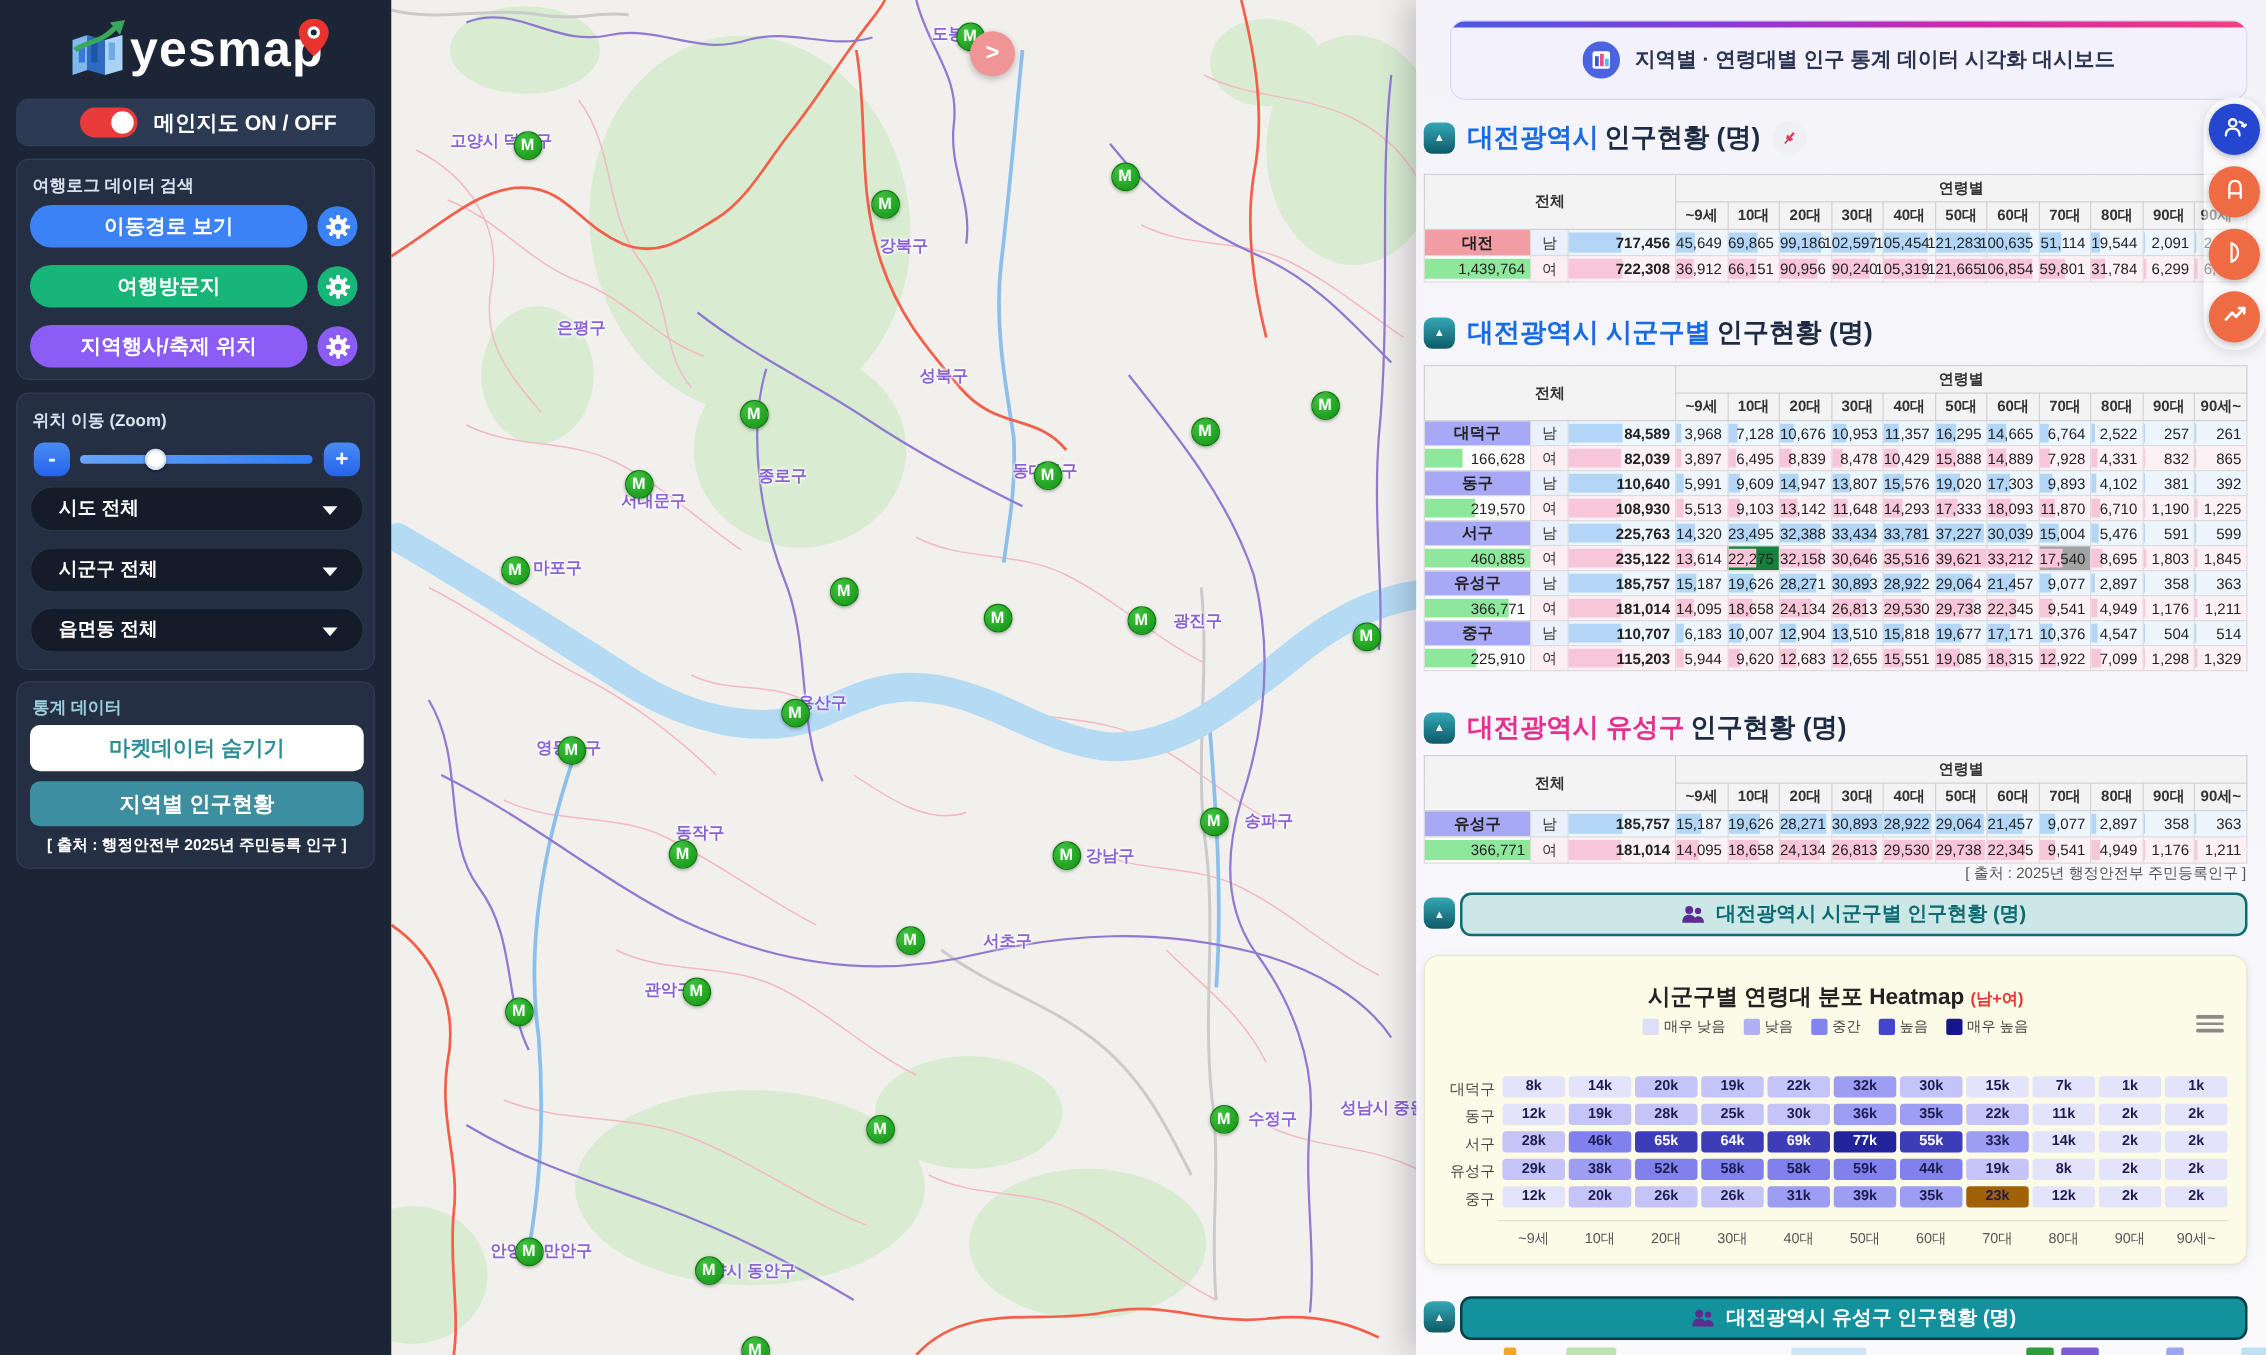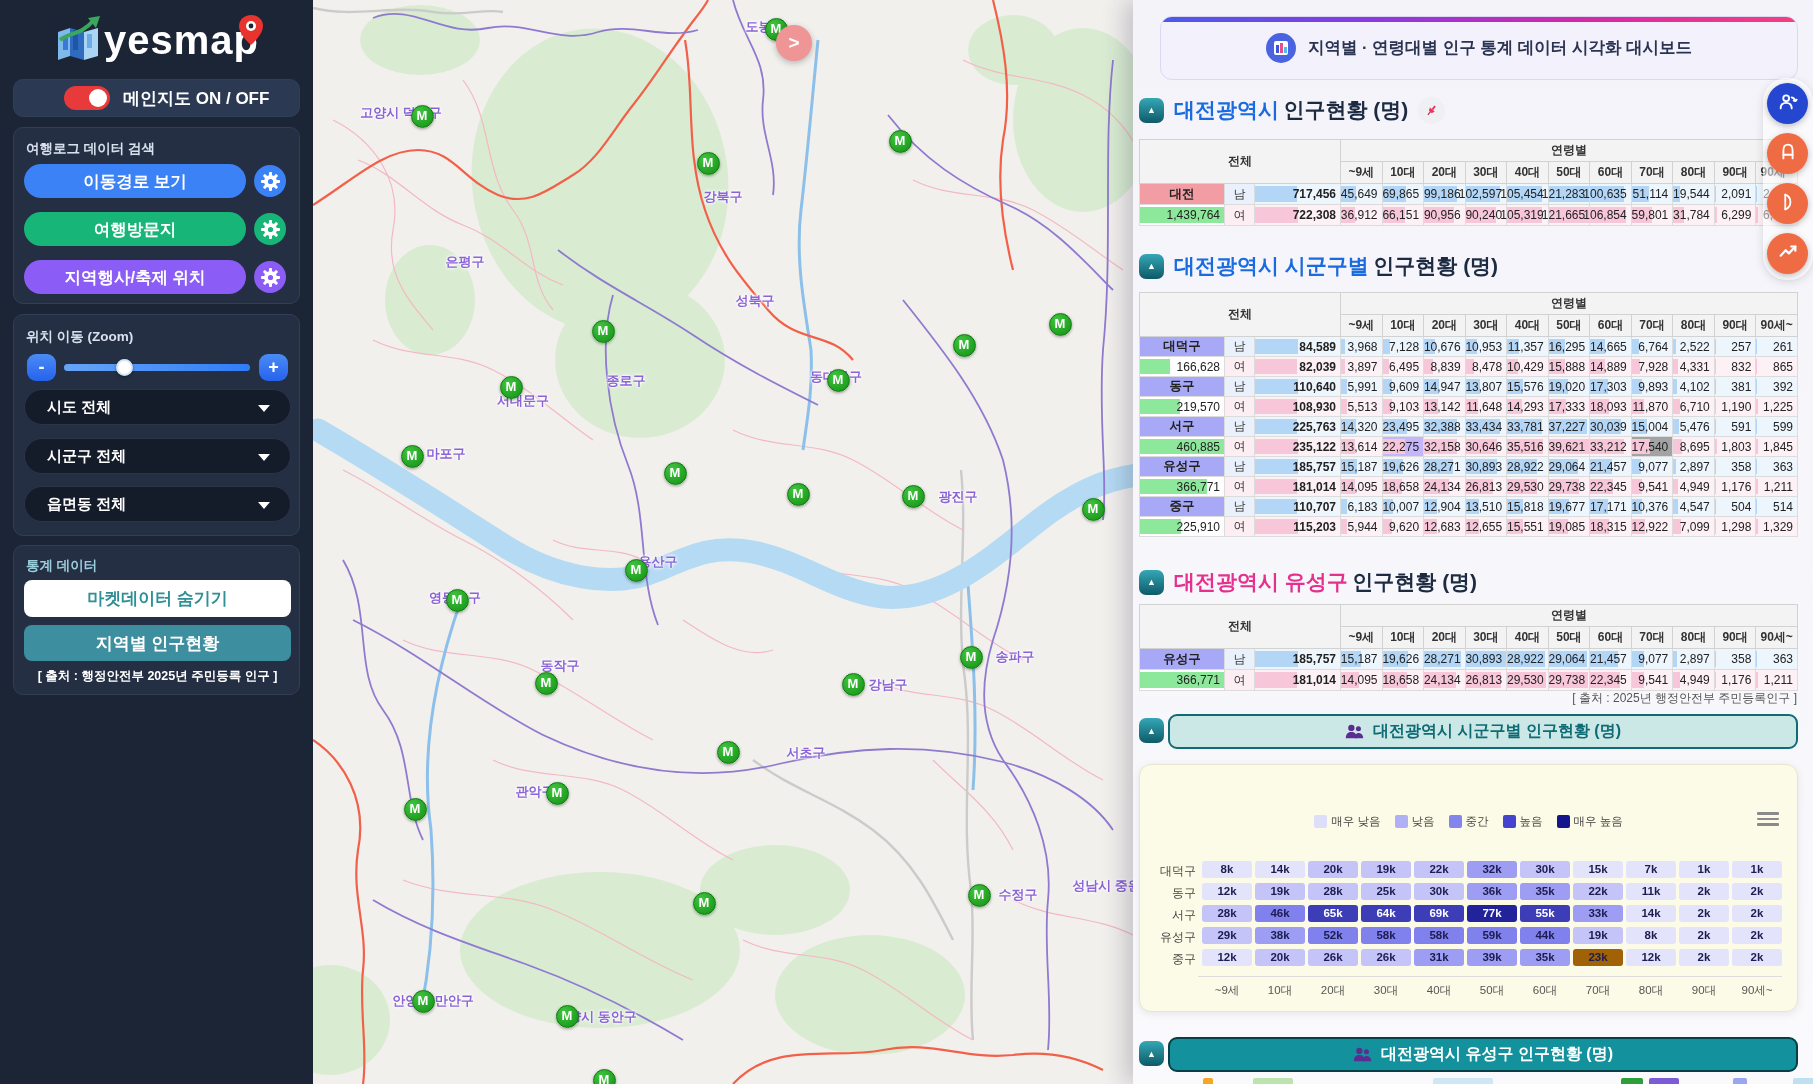--- a/index.html
+++ b/index.html
@@ -974,21 +974,21 @@
                   <div class="cellbar" style="width:51.0%;background:#f8c6d9"></div>
                   <span class="cellnum" style="font-weight:bold;">235,122</span>
                 </div>
               </td>
               <td style="background:#fdf1f6">
                 <div class="cellwrap">
                   <div class="cellbar" style="width:34.4%;background:#f8c6d9"></div>
                   <span class="cellnum" style="">13,614</span>
                 </div>
               </td>
-              <td style="background:#c4b5fd">
+              <td style="background:#15803d">
                 <div class="cellwrap">
                   <div class="cellbar" style="width:56.2%;background:#f8c6d9"></div>
                   <span class="cellnum" style="">22,275</span>
                 </div>
               </td>
               <td style="background:#fdf1f6">
                 <div class="cellwrap">
                   <div class="cellbar" style="width:81.2%;background:#f8c6d9"></div>
                   <span class="cellnum" style="">32,158</span>
                 </div>
@@ -1579,20 +1579,21 @@
           <svg width="19" height="15" viewBox="0 0 24 19">
             <circle cx="8" cy="5" r="4" fill="#5b2d91"></circle>
             <path d="M1,18 c0,-6 3,-8 7,-8 s7,2 7,8 z" fill="#5b2d91"></path>
             <circle cx="17" cy="6" r="3.2" fill="#5b2d91"></circle>
             <path d="M13,18 c0,-5 2,-6.5 4,-6.5 s6,1.5 6,6.5 z" fill="#5b2d91"></path>
           </svg>
           <span>대전광역시 유성구 인구현황 (명)</span>
         </div>
       </div>
     <div id="hm-card">
+      <div id="hm-title"><span>시군구별 연령대 분포 Heatmap</span> <span class="sub">(남+여)</span></div>
       <div id="hm-legend">
           <span class="lg-item"><span class="lg-sw" style="background:#dedefb"></span>매우 낮음</span>
           <span class="lg-item"><span class="lg-sw" style="background:#b0b0f6"></span>낮음</span>
           <span class="lg-item"><span class="lg-sw" style="background:#8484ee"></span>중간</span>
           <span class="lg-item"><span class="lg-sw" style="background:#4444cf"></span>높음</span>
           <span class="lg-item"><span class="lg-sw" style="background:#16168c"></span>매우 높음</span>
         </div>
       <div id="hm-burger">
           <div></div>
           <div></div>

